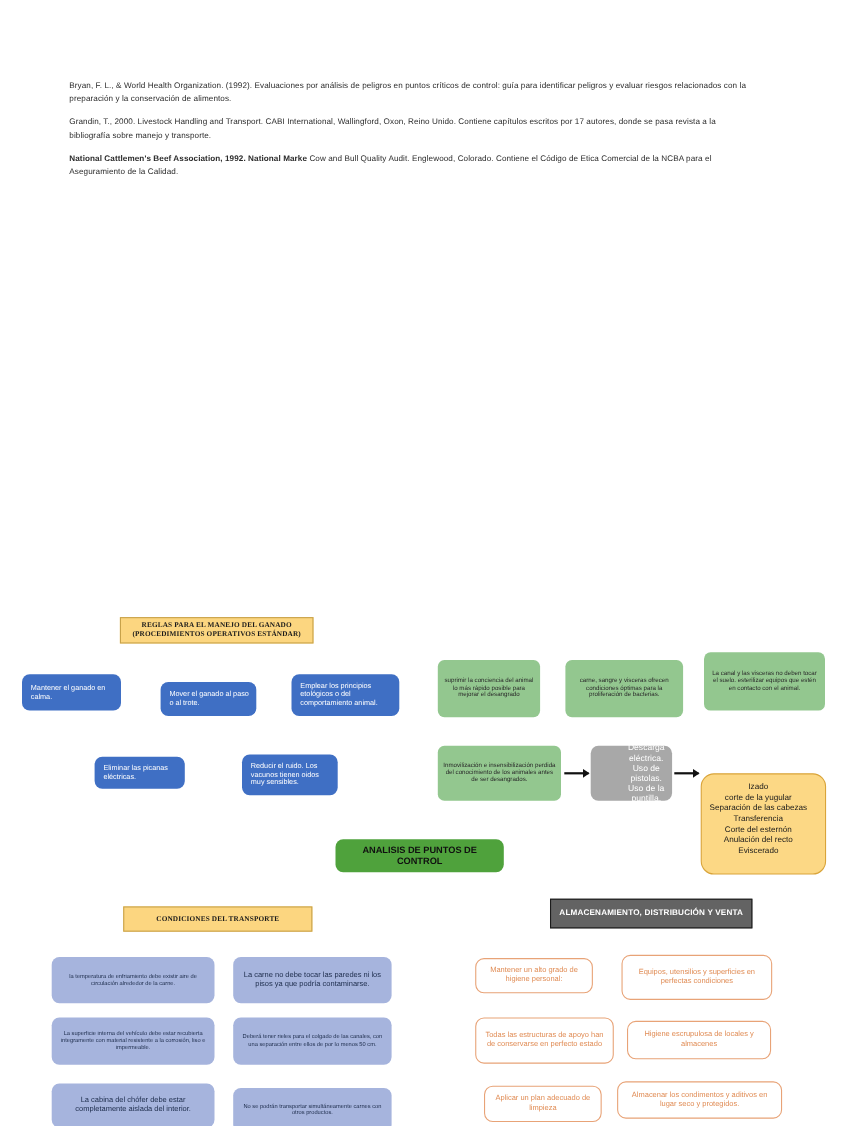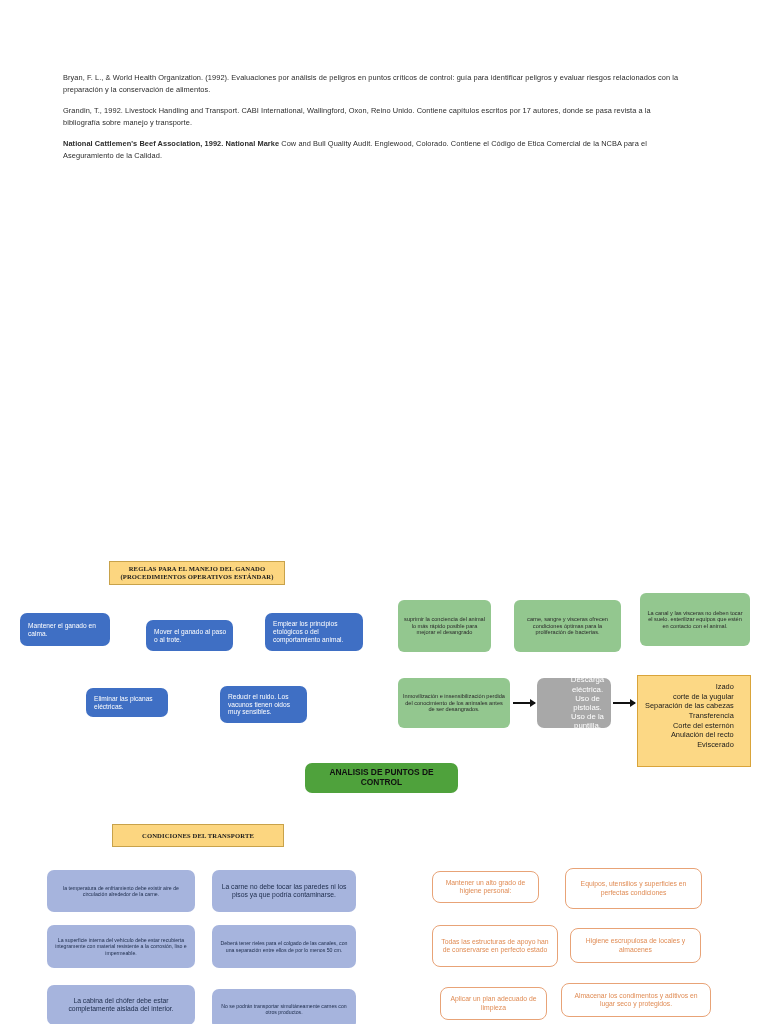--- a/index.html
+++ b/index.html
@@ -121,26 +121,27 @@
     background: #a8a8a8;
     color: #ffffff;
     font-size: 7.8px;
     border-radius: 7px;
   }
   .yellow-list {
     background: #fcd885;
     border: 1px solid #d9a43a;
     color: #1a1a1a;
     font-size: 7.4px;
-    text-align: right;
+    text-align: center;
     justify-content: flex-start;
     align-items: flex-start;
     padding: 6px 5px 5px 7px;
-    border-radius: 0;
+    border-radius: 12px;
     line-height: 1.30;
+    margin-top: 28px;
   }
   .orange-outline {
     background: #ffffff;
     border: 1px solid #e8a377;
     color: #e08c55;
     font-size: 6.8px;
     border-radius: 8px;
   }
 
   
@@ -158,21 +159,21 @@
     border-left: 6px solid #111111;
     border-top: 4px solid transparent;
     border-bottom: 4px solid transparent;
   }
 </style>
 </head>
 <body>
 
 <div class="refs">
   <p class="ref-para">Bryan, F. L., &amp; World Health Organization. (1992). Evaluaciones por análisis de peligros en puntos críticos de control: guía para identificar peligros y evaluar riesgos relacionados con la preparación y la conservación de alimentos.</p>
-  <p class="ref-para">Grandin, T., 1992. Livestock Handling and Transport. CABI International, Wallingford, Oxon, Reino Unido. Contiene capítulos escritos por 17 autores, donde se pasa revista a la bibliografía sobre manejo y transporte.</p>
+  <p class="ref-para">Grandin, T., 2000. Livestock Handling and Transport. CABI International, Wallingford, Oxon, Reino Unido. Contiene capítulos escritos por 17 autores, donde se pasa revista a la bibliografía sobre manejo y transporte.</p>
   <p class="ref-para"><span class="ref-bold">National Cattlemen's Beef Association, 1992. National Marke</span><span> Cow and Bull Quality Audit. Englewood, Colorado. Contiene el Código de Etica Comercial de la NCBA para el Aseguramiento de la Calidad.</span></p>
 </div>
 
 <div class="diagram">
 
   <div class="node hdr-serif hdr-yellow" style="left:109px; top:561px; width:176px; height:24px;">REGLAS PARA EL MANEJO DEL GANADO
 (PROCEDIMIENTOS OPERATIVOS ESTÁNDAR)</div>
 
 
   <div class="node pill blue-dark" style="left:20px; top:613px; width:90px; height:33px;">Mantener el ganado en calma.</div>
@@ -206,20 +207,21 @@
 Separación de las cabezas
 Transferencia
 Corte del esternón
 Anulación del recto
 Eviscerado</div>
 
   <div class="node green-solid" style="left:305px; top:763px; width:153px; height:30px;">ANALISIS DE PUNTOS DE CONTROL</div>
 
   <div class="node hdr-serif hdr-yellow" style="left:112px; top:824px; width:172px; height:23px;">CONDICIONES DEL TRANSPORTE</div>
 
+  <div class="node hdr-sans hdr-gray" style="left:500px; top:817px; width:184px; height:27px;">ALMACENAMIENTO, DISTRIBUCIÓN Y VENTA</div>
 
   <div class="node pill blue-light" style="left:47px; top:870px; width:148px; height:42px;">la temperatura de enfriamiento debe existir aire de circulación alrededor de la carne.</div>
 
   <div class="node pill blue-light big" style="left:212px; top:870px; width:144px; height:42px;">La carne no debe tocar las paredes ni los pisos ya que podría contaminarse.</div>
 
   <div class="node pill blue-light" style="left:47px; top:925px; width:148px; height:43px;">La superficie interna del vehículo debe estar recubierta integramente con material resistente a la corrosión, liso e impermeable.</div>
 
   <div class="node pill blue-light" style="left:212px; top:925px; width:144px; height:43px;">Deberá tener rieles para el colgado de las canales, con una separación entre ellos de por lo menos 50 cm.</div>
 
   <div class="node pill blue-light big" style="left:47px; top:985px; width:148px; height:40px;">La cabina del chófer debe estar completamente aislada del interior.</div>

